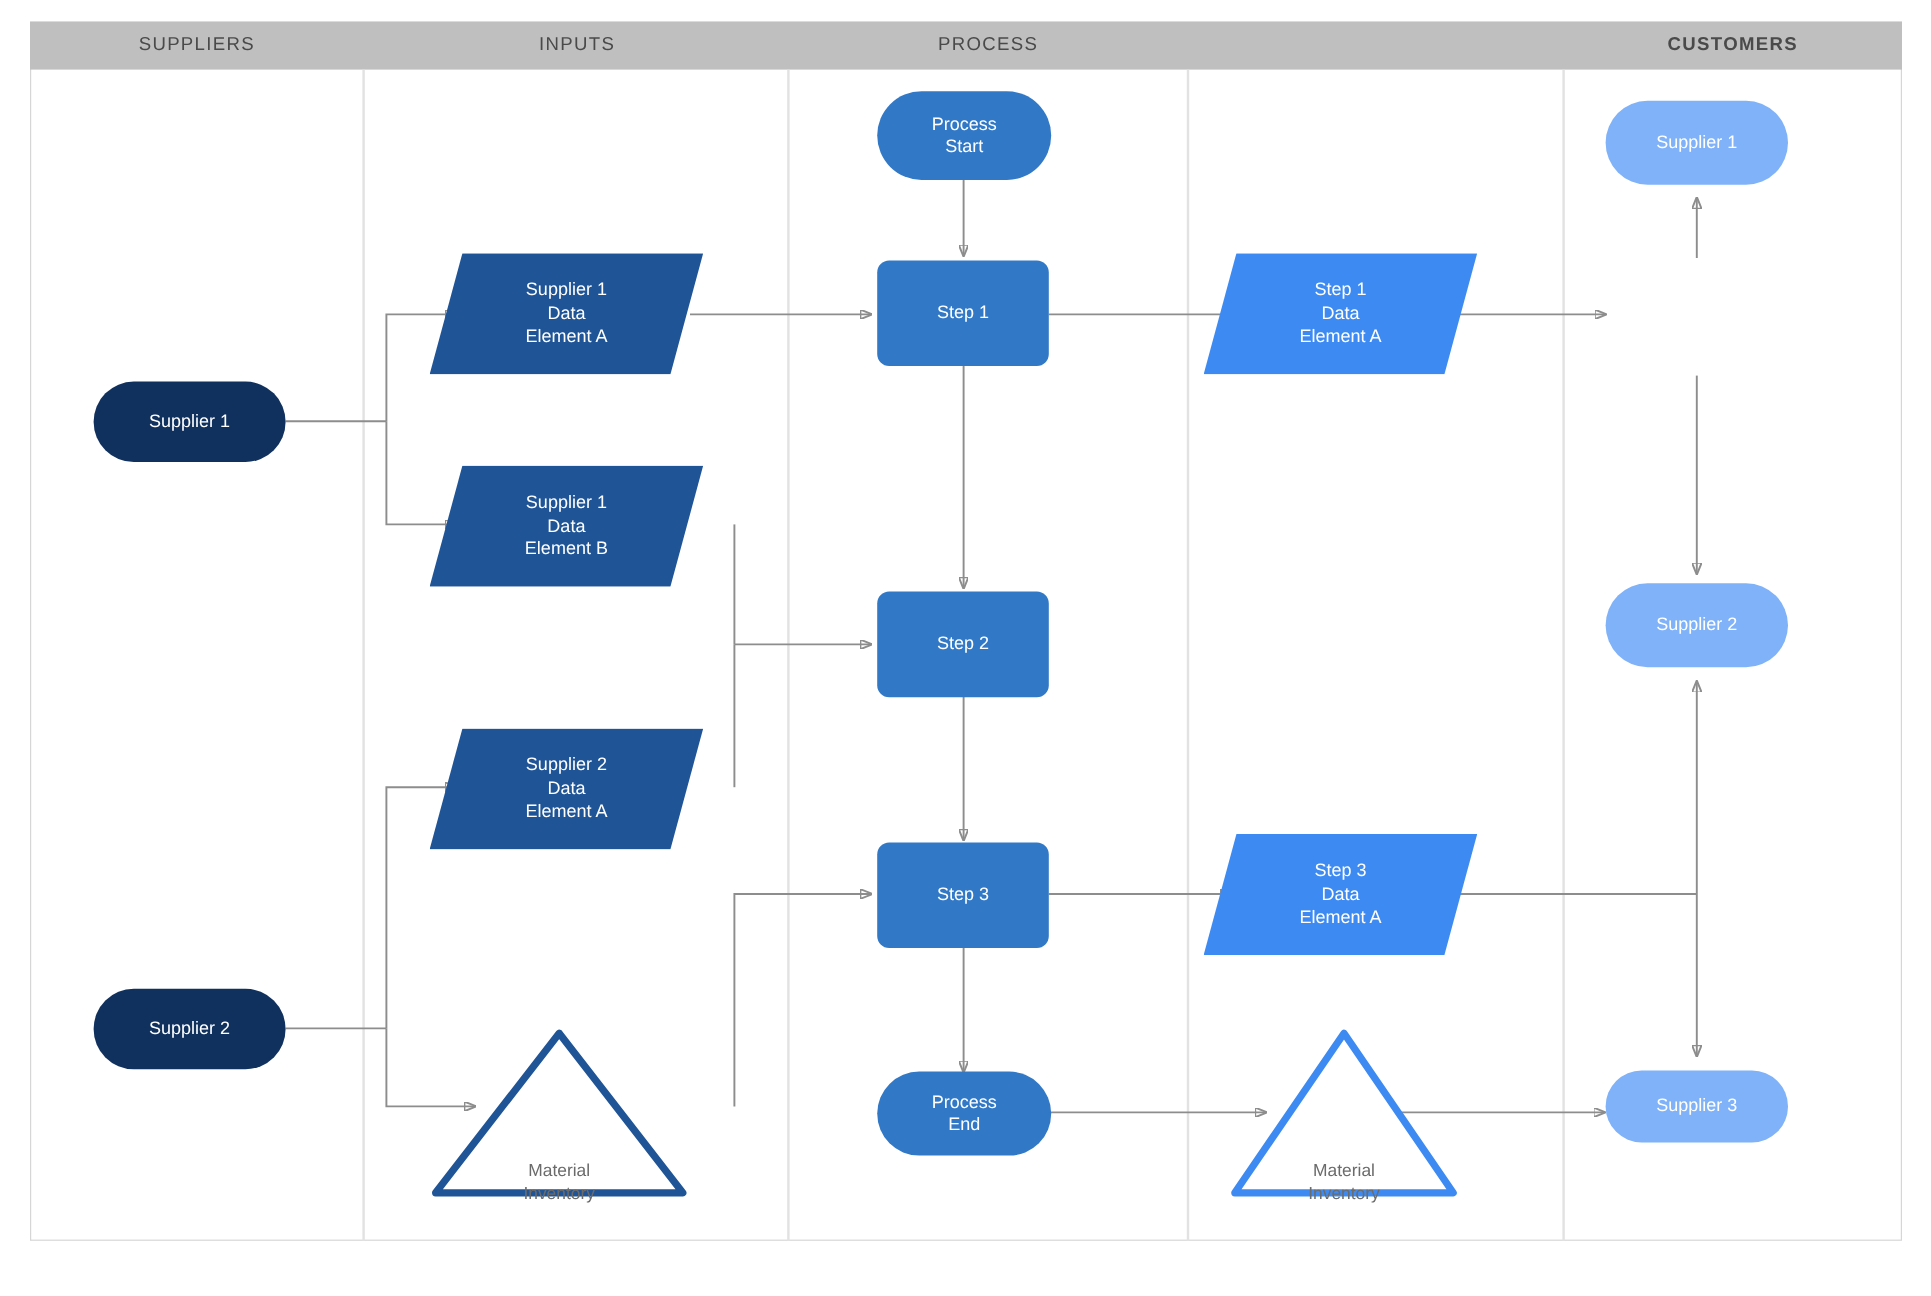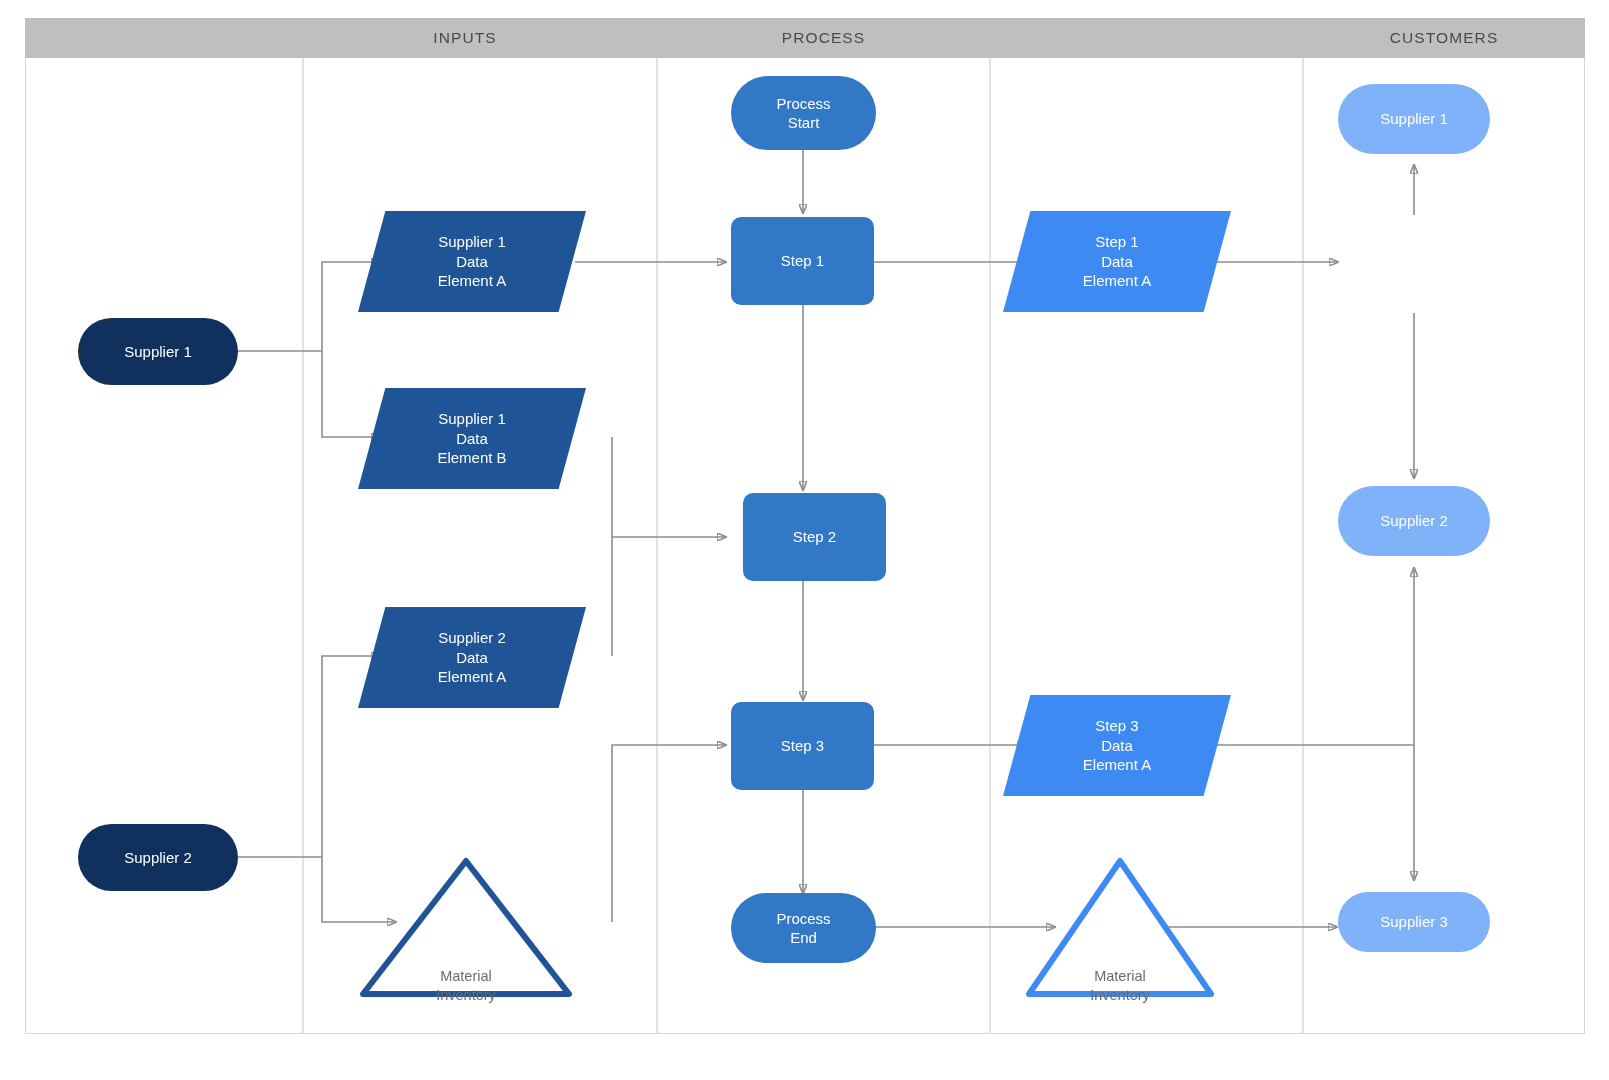--- a/index.html
+++ b/index.html
@@ -45,23 +45,24 @@
   .edges path,.edges line{fill:none;stroke:#8d8d8d;stroke-width:1.6;}
 </style>
 </head>
 <body>
 
 <div id="canvas">
 
   <div class="frame"></div>
   <div class="header-band"></div>
 
-  <div class="header-cell" style="left:288px;width:354px;">INPUTS</div>
+  <div class="header-cell" style="left:25px;width:278px;">SUPPLIERS</div>
+  <div class="header-cell" style="left:304px;width:354px;">INPUTS</div>
   <div class="header-cell" style="left:657px;width:333px;">PROCESS</div>
-  <div class="header-cell" style="left:1303px;width:282px;">CUSTOMERS</div>
+  <div class="header-cell" style="left:1303px;width:282px;font-weight:bold;">CUSTOMERS</div>
 
   <div class="vdiv" style="left:302px;"></div>
   <div class="vdiv" style="left:656px;"></div>
   <div class="vdiv" style="left:989px;"></div>
   <div class="vdiv" style="left:1302px;"></div>
 
   <svg class="edges">
     <defs>
       <marker id="arw" markerWidth="10" markerHeight="8" refX="9" refY="4" orient="auto" markerUnits="userSpaceOnUse">
         <path d="M0,0 L10,4 L0,8 Z" fill="#5a5a5a" stroke="none"></path>
@@ -125,21 +126,21 @@
     <svg width="216" height="145" viewBox="0 0 216 145">
       <polygon points="108,6 211,139 5,139" fill="#ffffff" stroke="#1f5496" stroke-width="6" stroke-linejoin="round"></polygon>
     </svg>
     <div class="tri-label" style="top:72px;">Material
 Inventory</div>
   </div>
 
   <div class="node n-process-term" style="left:731px;top:76px;width:145px;height:74px;">Process
 Start</div>
   <div class="node n-process" style="left:731px;top:217px;width:143px;height:88px;">Step 1</div>
-  <div class="node n-process" style="left:731px;top:493px;width:143px;height:88px;margin-left:12px;">Step 2</div>
+  <div class="node n-process" style="left:731px;top:493px;width:143px;height:88px;">Step 2</div>
   <div class="node n-process" style="left:731px;top:702px;width:143px;height:88px;">Step 3</div>
   <div class="node n-process-term" style="left:731px;top:893px;width:145px;height:70px;">Process
 End</div>
 
   <div class="node n-output skew" style="left:1003px;top:211px;width:228px;height:101px;">Step 1
 Data
 Element A</div>
   <div class="node n-output skew" style="left:1003px;top:695px;width:228px;height:101px;">Step 3
 Data
 Element A</div>

